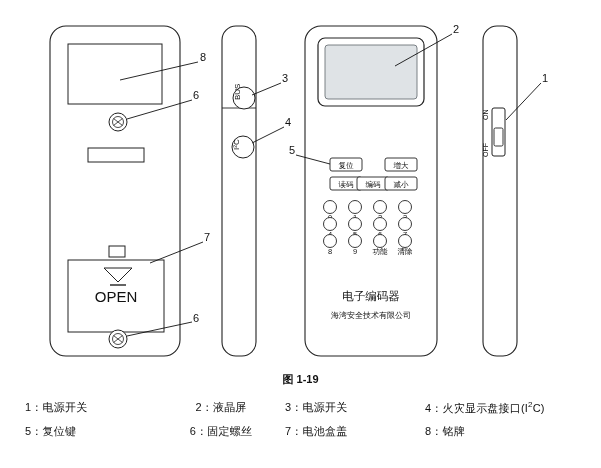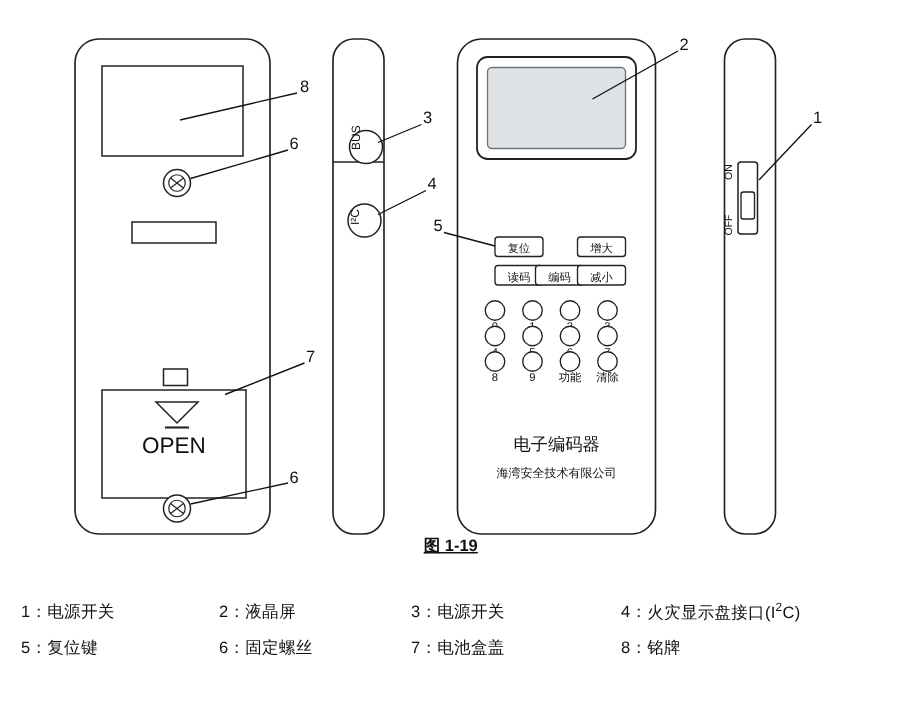--- a/index.html
+++ b/index.html
@@ -23,37 +23,37 @@
   }
   .cap {
     position: absolute;
     left: 0;
     width: 601px;
     text-align: center;
     font-size: 11px;
     font-weight: bold;
     color: #111;
   }
-  #fig-caption { top: 356px; text-decoration: underline; }
+  #fig-caption { top: 372px; }
   .legend {
     position: absolute;
     left: 14px;
     width: 580px;
     font-size: 11px;
     color: #111;
     letter-spacing: 0.2px;
   }
   #legend-row-1 { top: 400px; }
   #legend-row-2 { top: 424px; }
   .legend-item {
     display: inline-block;
     vertical-align: top;
   }
-  .li-1 { width: 132px; }
-  .li-2 { width: 128px; }
+  .li-1 { width: 132px; margin-left: 11px; }
+  .li-2 { width: 128px; text-align: center; }
   .li-3 { width: 140px; }
   .li-4 { width: 160px; }
   sup { font-size: 8px; }
   svg text {
     font-family: "Liberation Sans", sans-serif;
   }
 </style>
 </head>
 <body>
 

